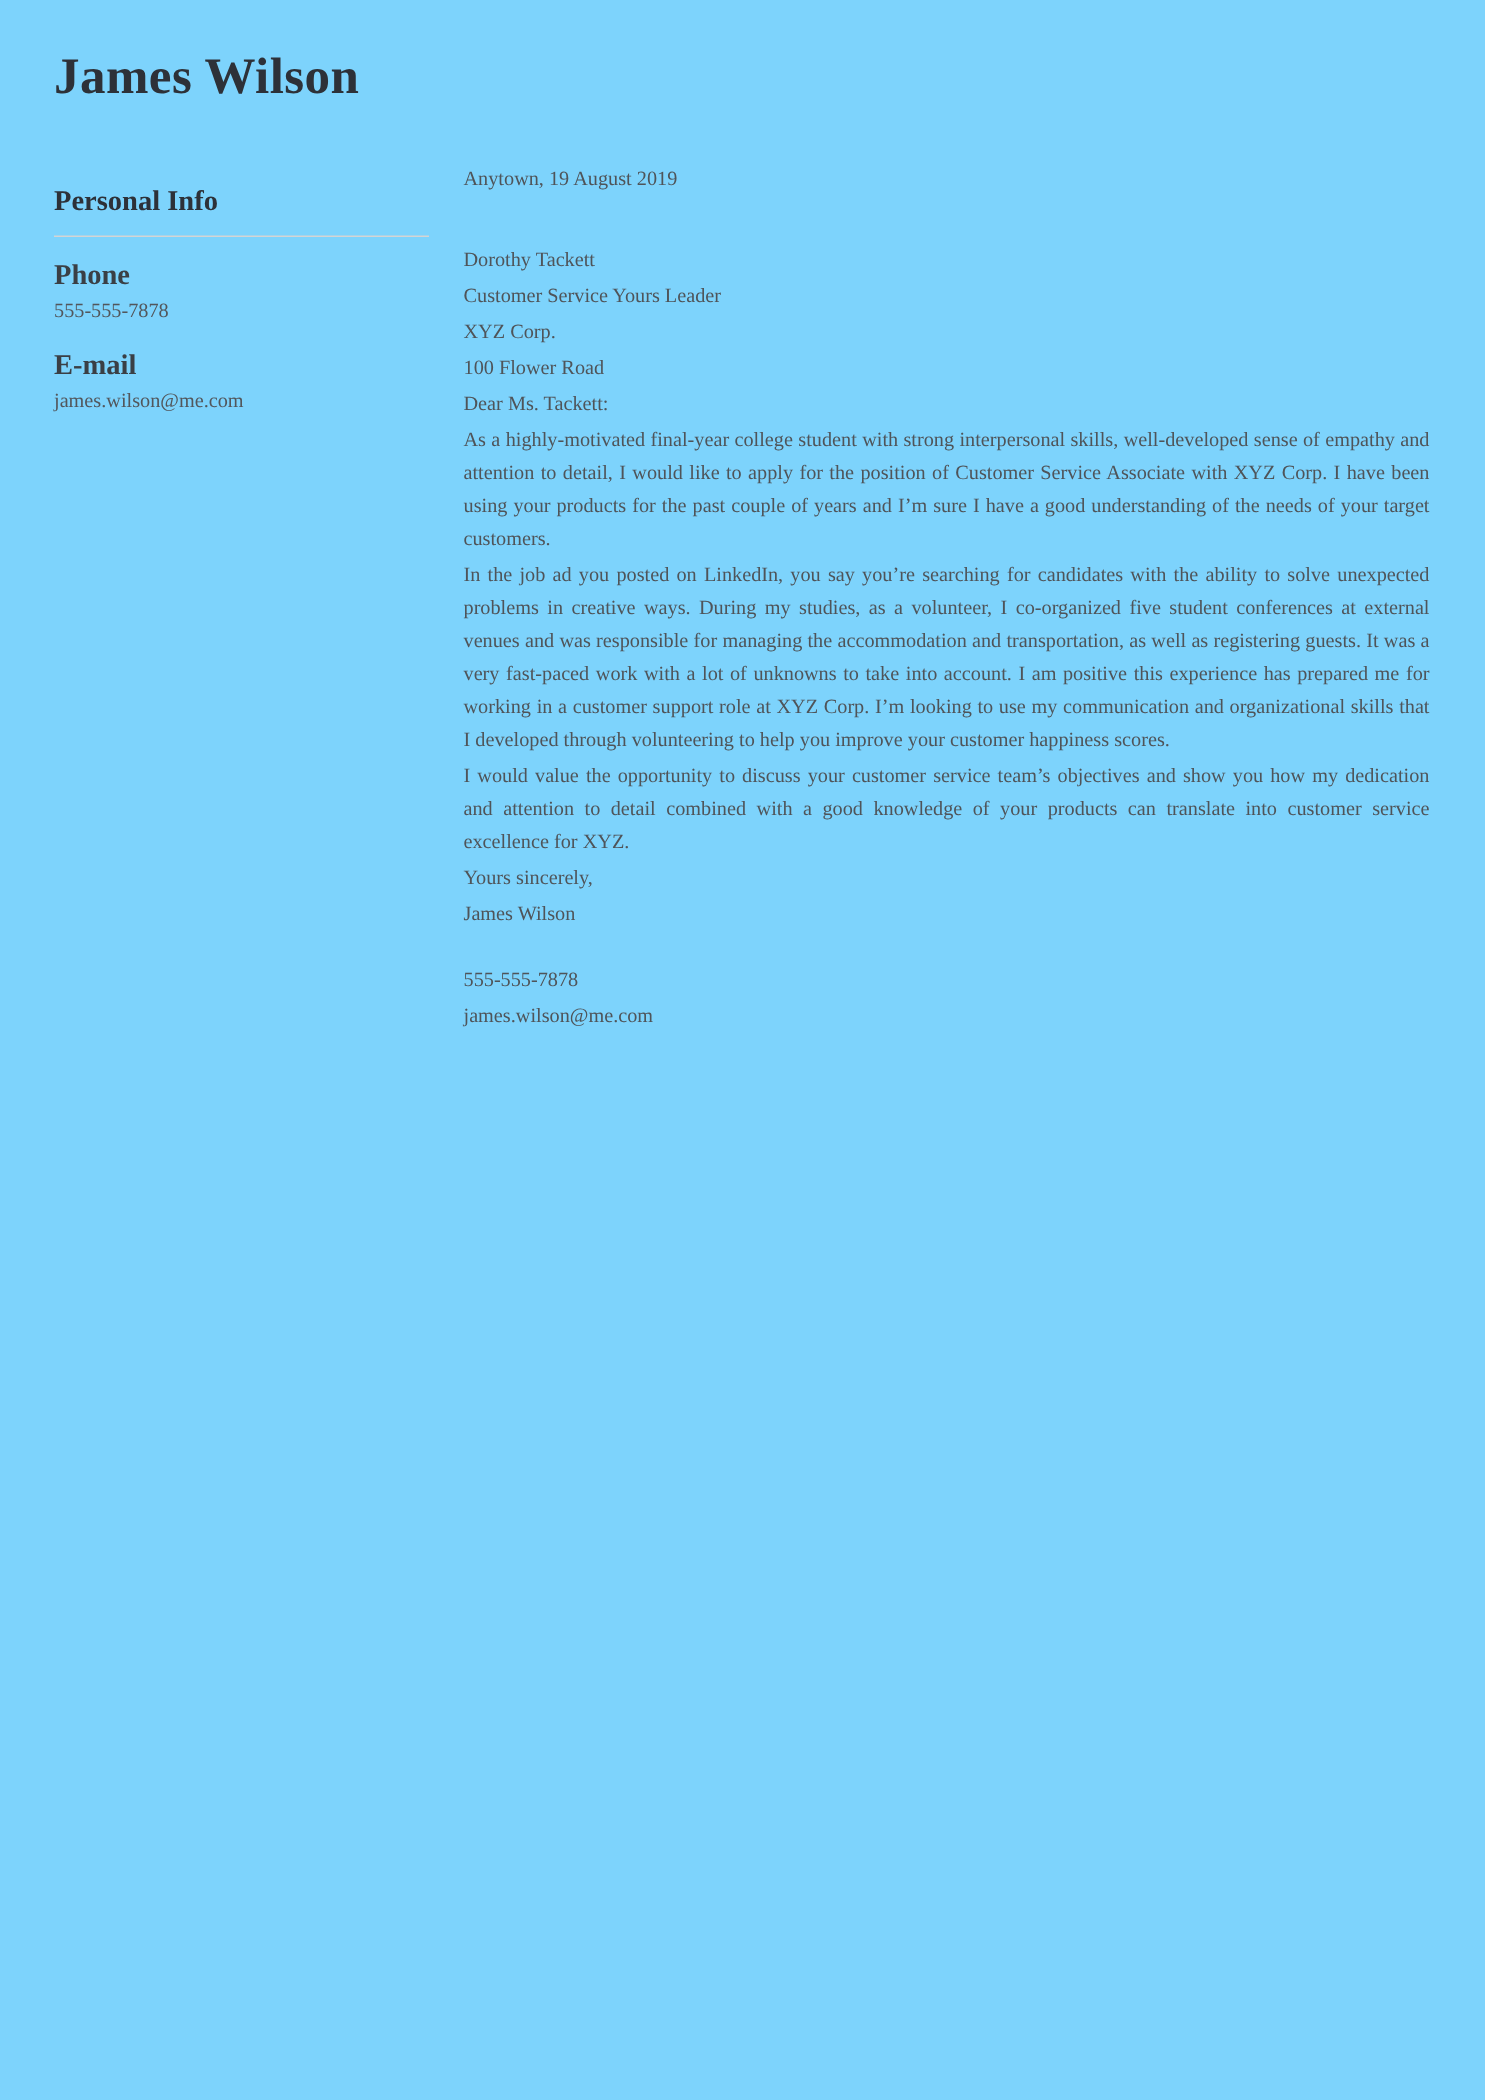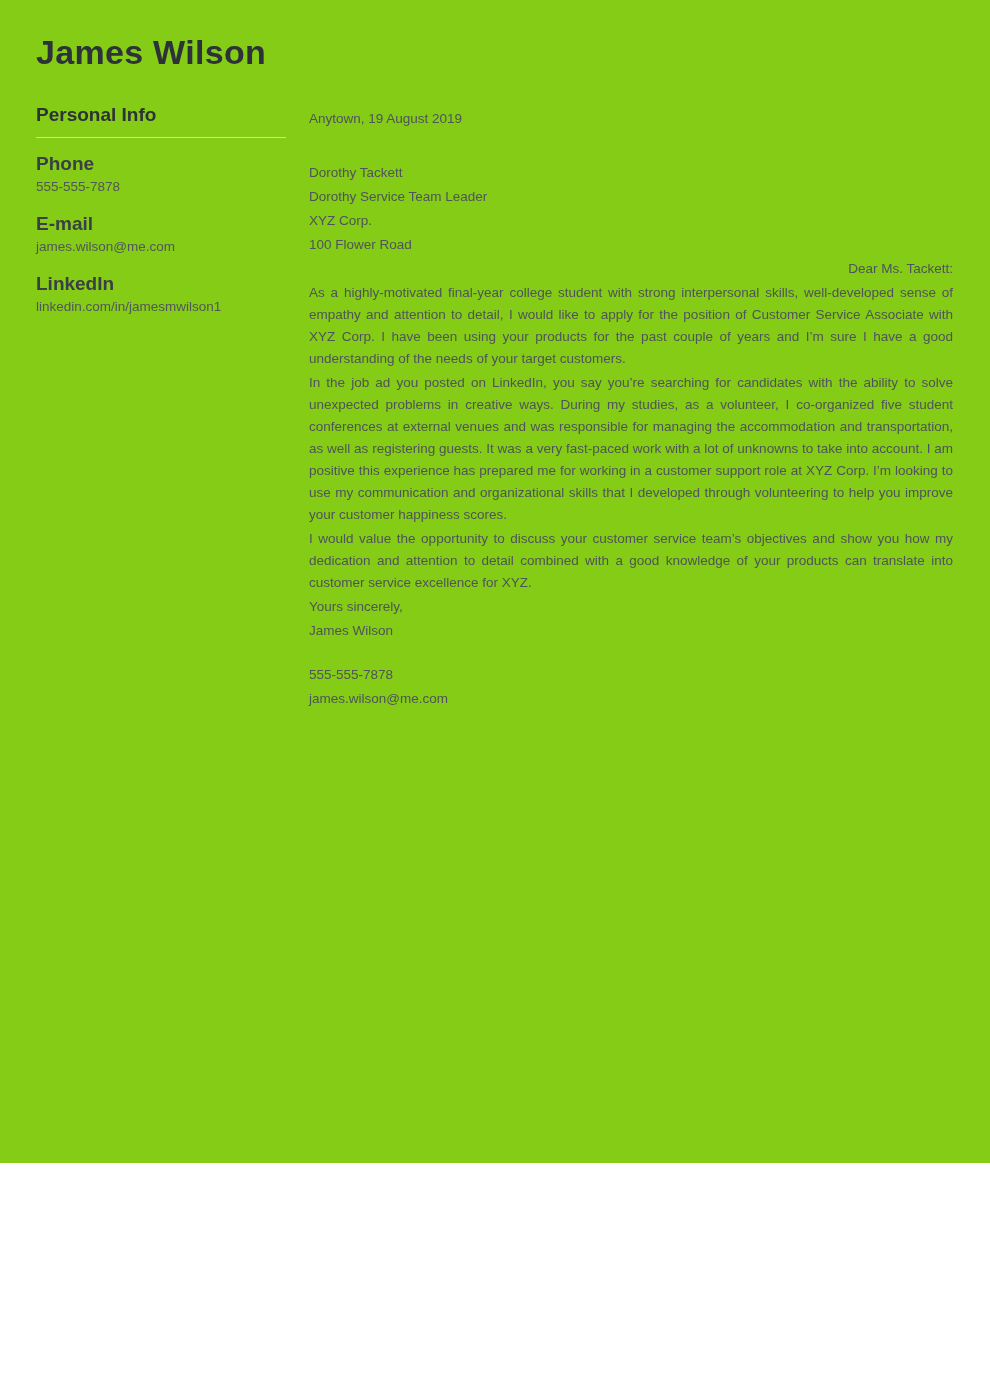--- a/index.html
+++ b/index.html
@@ -10,38 +10,39 @@
   body {
     width: 990px;
     height: 1400px;
     font-family: "Liberation Sans", sans-serif;
     position: relative;
     overflow: hidden;
   }
   .page {
     position: relative;
     width: 990px;
-    height: 1163px;
-    background: #84cc16;
+    height: 1400px;
+    background: #7dd3fc;
+    font-family: Liberation Serif, serif;
   }
   .doc-name {
     position: absolute;
     left: 36px;
     top: 33px;
     margin: 0;
     font-size: 34px;
     font-weight: 700;
     color: #2d3138;
     letter-spacing: 0.3px;
   }
   
   .sidebar {
     position: absolute;
     left: 36px;
-    top: 104px;
+    top: 124px;
     width: 250px;
   }
   .sidebar-heading {
     margin: 0;
     font-size: 19px;
     font-weight: 700;
     color: #2d3138;
     padding-bottom: 11px;
     border-bottom: 1px solid #d4d4d4;
   }
@@ -66,21 +67,21 @@
     left: 307px;
     top: 106px;
     width: 648px;
     font-size: 13.5px;
     line-height: 22px;
     color: #4f5459;
   }
   .letter p { margin: 2px; }
   .date-line { text-align: left; }
   .recipient-block { margin-top: 32px; }
-  .salutation { margin-top: 32px; text-align: right; }
+  .salutation { margin-top: 32px; }
   .body-paragraph {
     margin-top: 22px;
     text-align: justify;
   }
   .closing { margin-top: 22px; }
   .signature-name { margin-top: 44px; }
   .signature-contact { margin-top: 22px; }
 </style>
 </head>
 <body>
@@ -95,33 +96,29 @@
     <div class="sidebar-item">
       <div class="sidebar-label">Phone</div>
       <div class="sidebar-value">555-555-7878</div>
     </div>
 
     <div class="sidebar-item">
       <div class="sidebar-label">E-mail</div>
       <div class="sidebar-value">james.wilson@me.com</div>
     </div>
 
-    <div class="sidebar-item">
-      <div class="sidebar-label">LinkedIn</div>
-      <div class="sidebar-value">linkedin.com/in/jamesmwilson1</div>
-    </div>
   </aside>
 
   <main class="letter">
 
     <p class="date-line">Anytown, 19 August 2019</p>
 
     <div class="recipient-block">
       <p>Dorothy Tackett</p>
-      <p>Dorothy Service Team Leader</p>
+      <p>Customer Service Yours Leader</p>
       <p>XYZ Corp.</p>
       <p>100 Flower Road</p>
     </div>
 
     <p class="salutation">Dear Ms. Tackett:</p>
 
     <p class="body-paragraph">As a highly-motivated final-year college student with strong interpersonal skills, well-developed sense of empathy and attention to detail, I would like to apply for the position of Customer Service Associate with XYZ Corp. I have been using your products for the past couple of years and I’m sure I have a good understanding of the needs of your target customers.</p>
 
     <p class="body-paragraph">In the job ad you posted on LinkedIn, you say you’re searching for candidates with the ability to solve unexpected problems in creative ways. During my studies, as a volunteer, I co-organized five student conferences at external venues and was responsible for managing the accommodation and transportation, as well as registering guests. It was a very fast-paced work with a lot of unknowns to take into account. I am positive this experience has prepared me for working in a customer support role at XYZ Corp. I’m looking to use my communication and organizational skills that I developed through volunteering to help you improve your customer happiness scores.</p>
 

